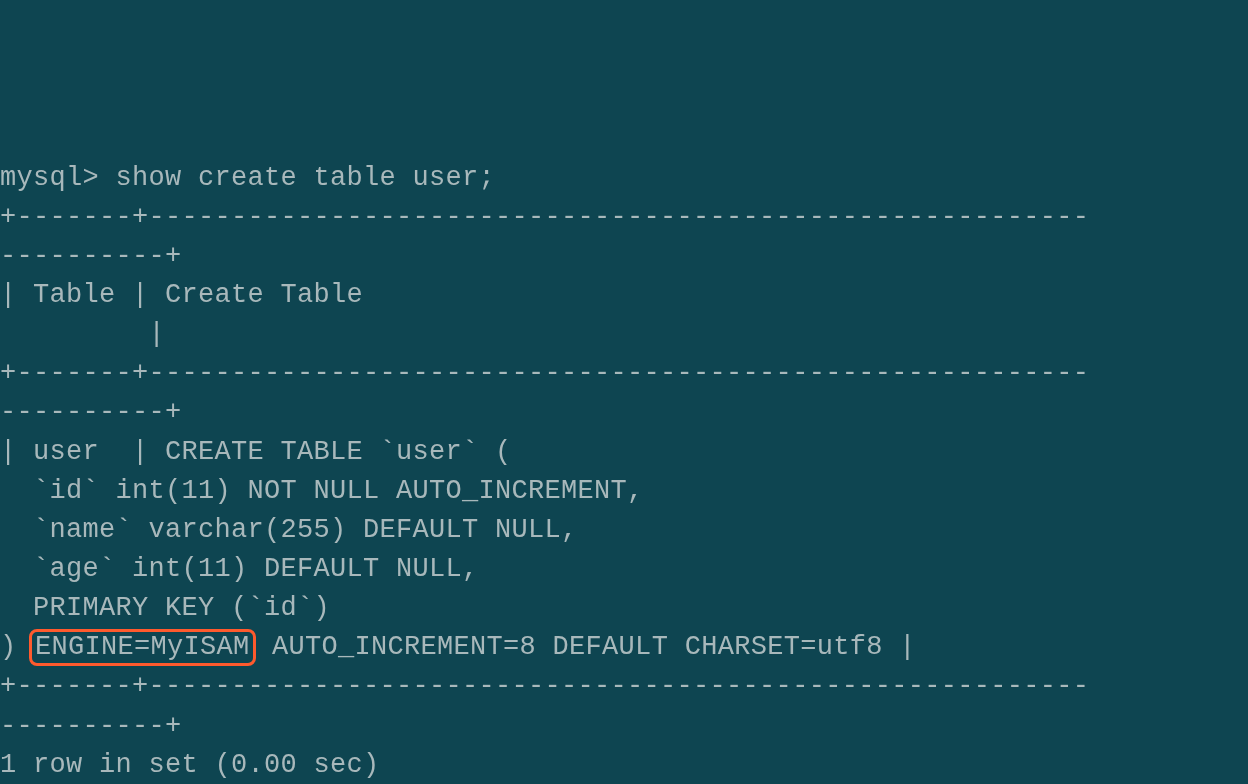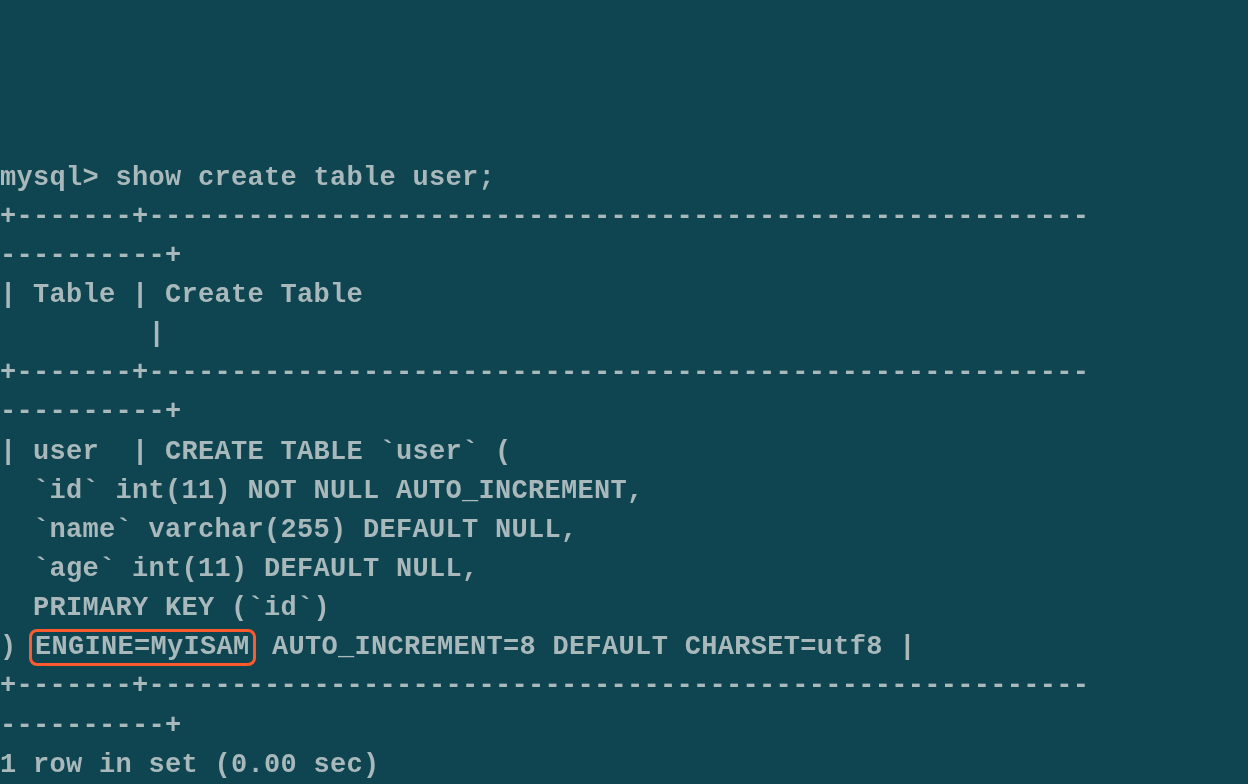--- a/index.html
+++ b/index.html
@@ -1,19 +1,18 @@
 <!DOCTYPE html>
 <html><head>
   <meta charset="utf-8">
   <style>
     * {
       margin: 0;
       padding: 0;
       box-sizing: border-box;
-      font-weight: bold;
     }
     body {
       background-color: #0e4551;
       color: #a8b8bb;
       font-family: 'Menlo', 'Consolas', 'Courier New', monospace;
       font-size: 27px;
       line-height: 1.45;
       white-space: pre;
       width: 1248px;
       height: 784px;

